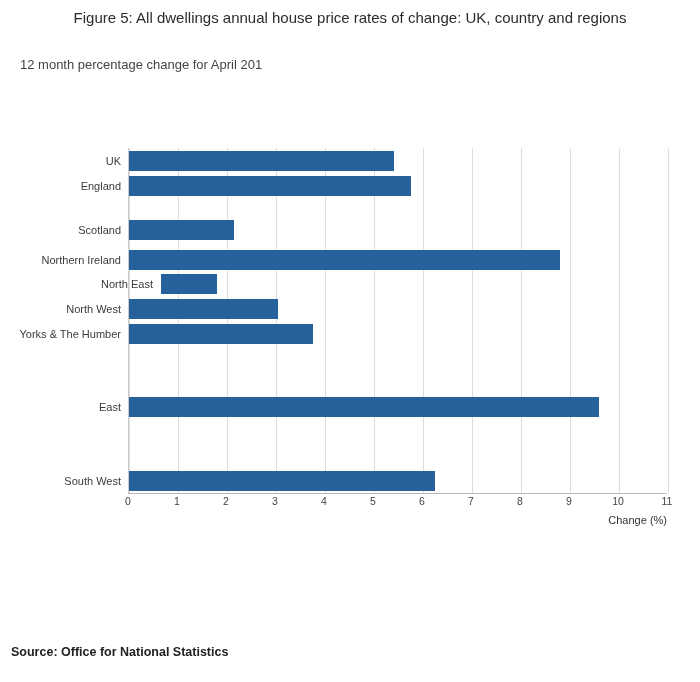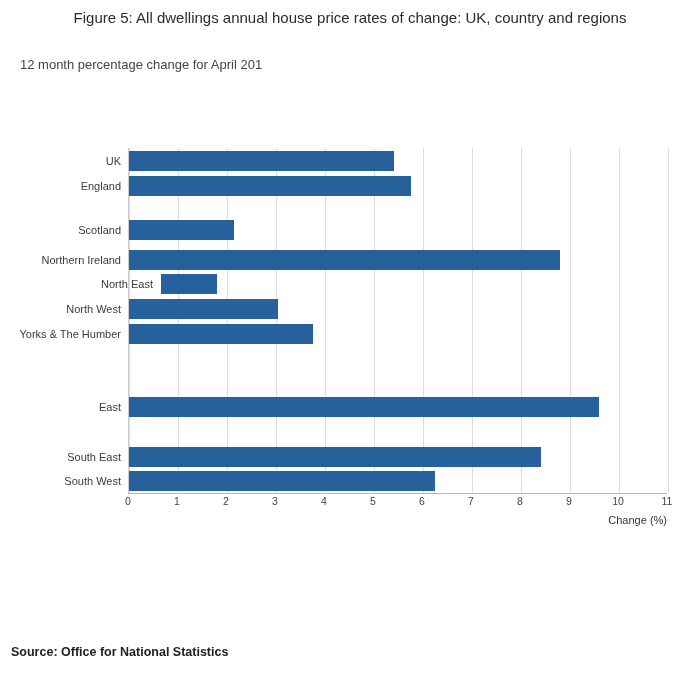--- a/index.html
+++ b/index.html
@@ -157,24 +157,20 @@
         <div class="cat-label">North West</div>
       </div>
       <div class="bar-row" style="top: 172.5px; height: 24.6429px; width: 539px;">
         <div class="bar" title="Yorks &amp; The Humber: 3.75%" style="width: 183.75px; background: rgb(39, 97, 155);"></div>
         <div class="cat-label">Yorks &amp; The Humber</div>
       </div>
       <div class="bar-row" style="top: 246.429px; height: 24.6429px; width: 539px;">
         <div class="bar" title="East: 9.6%" style="width: 470.4px; background: rgb(39, 97, 155);"></div>
         <div class="cat-label">East</div>
       </div>
-      <div class="bar-row" style="top: 295.714px; height: 24.6429px; width: 539px;">
-        <div class="bar" title="South East: 8.4%" style="width: 411.6px; background: rgb(39, 97, 155);"></div>
-        <div class="cat-label">South East</div>
-      </div>
       <div class="bar-row" style="top: 320.357px; height: 24.6429px; width: 539px;">
         <div class="bar" title="South West: 6.25%" style="width: 306.25px; background: rgb(39, 97, 155);"></div>
         <div class="cat-label">South West</div>
       </div>
     </div>
 
   <div class="x-axis"></div>
   <div class="x-axis-title">Change (%)</div>
 
   <div class="source">Source: Office for National Statistics</div>

